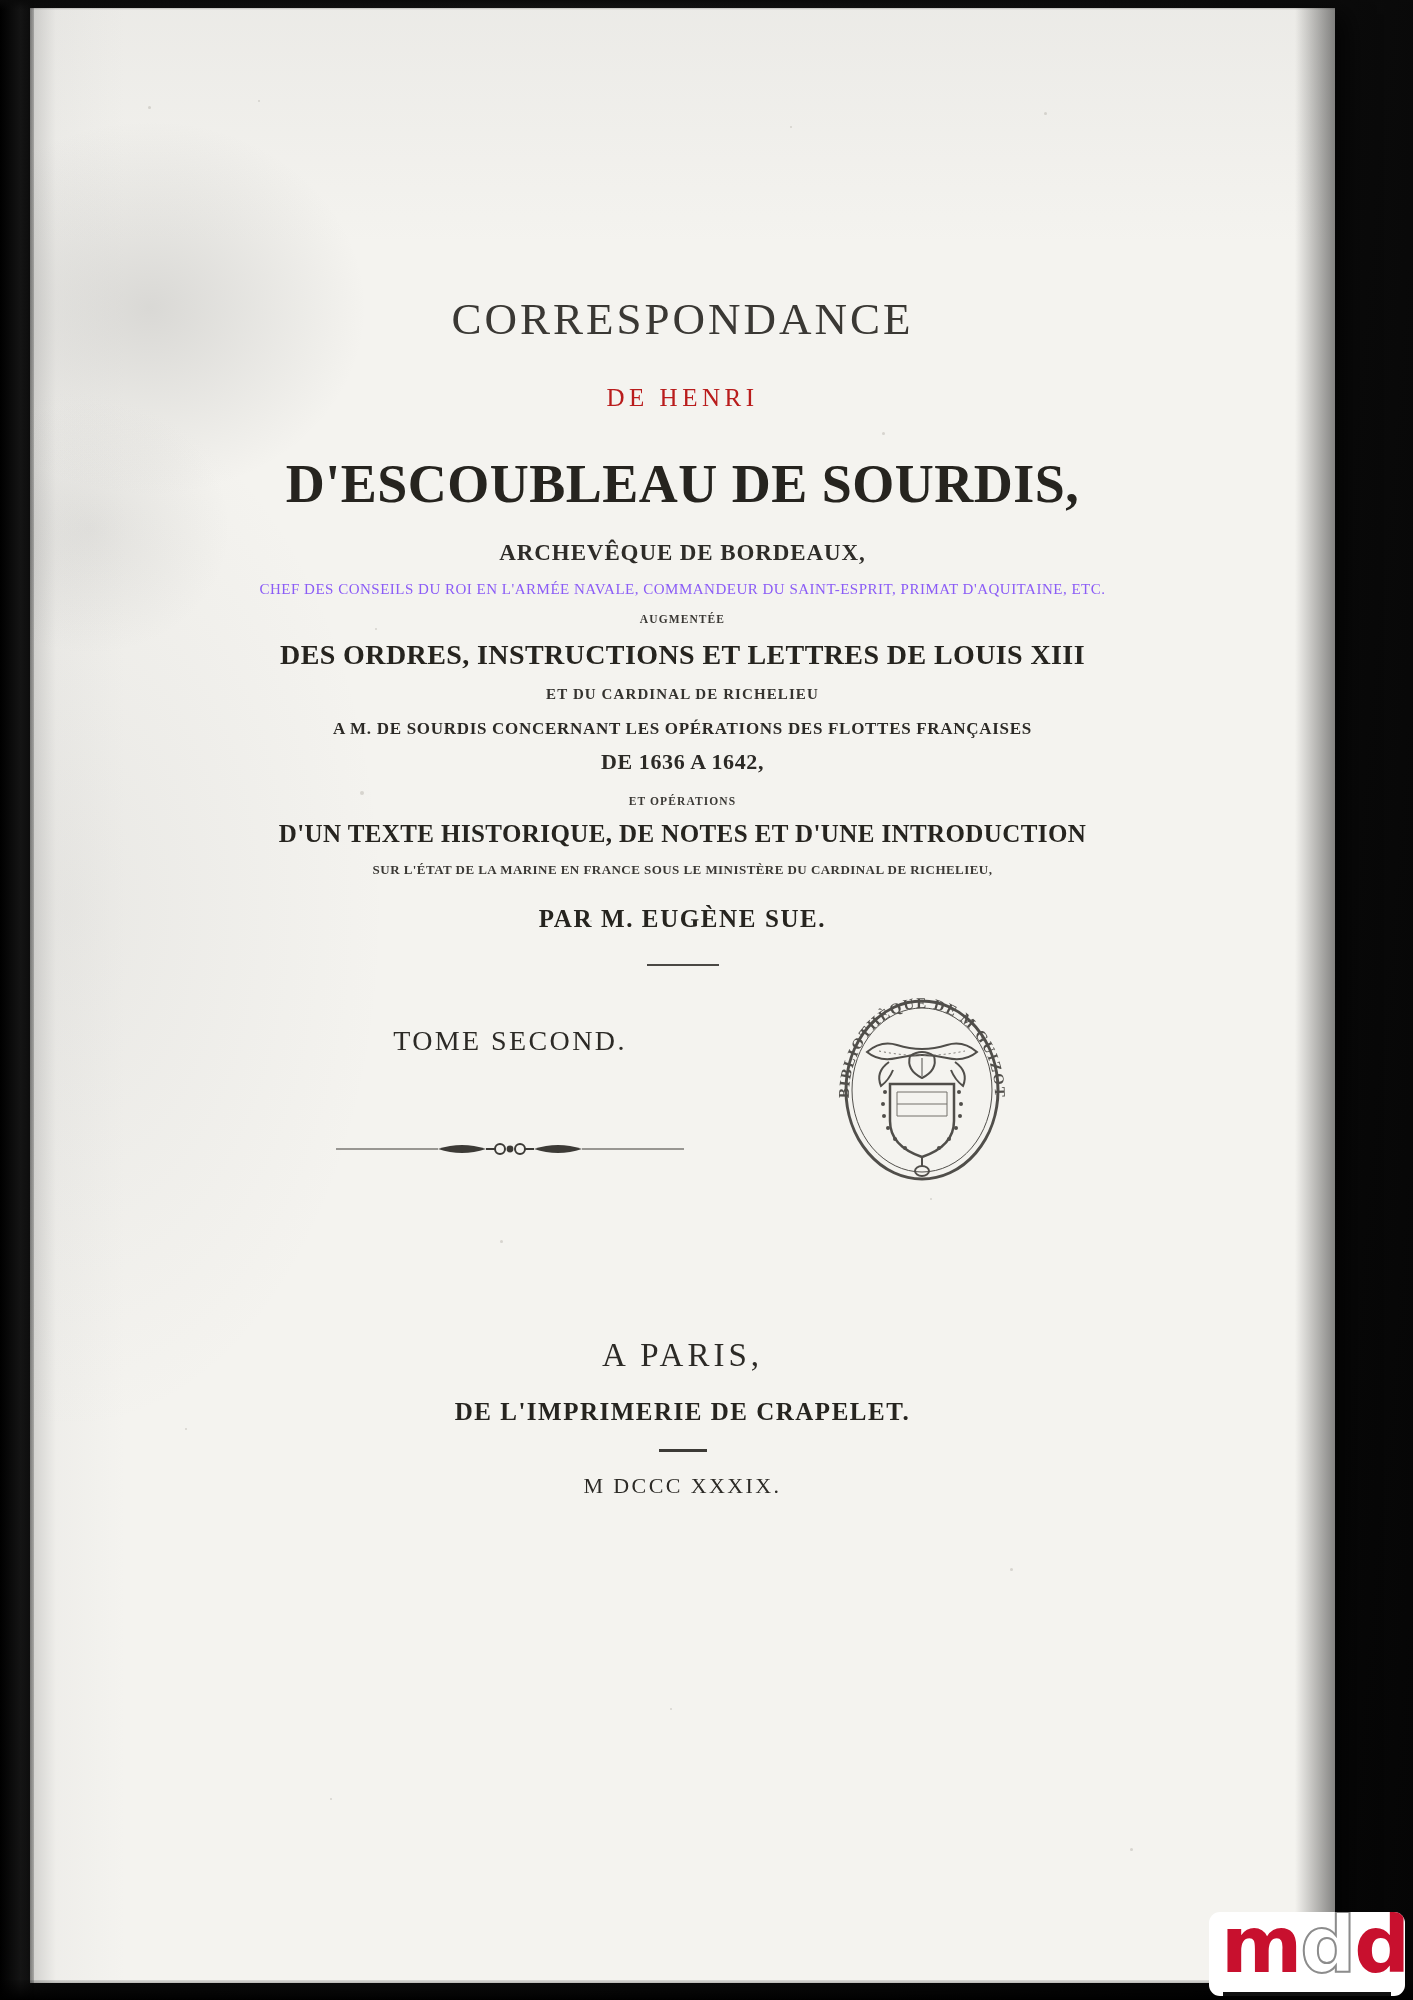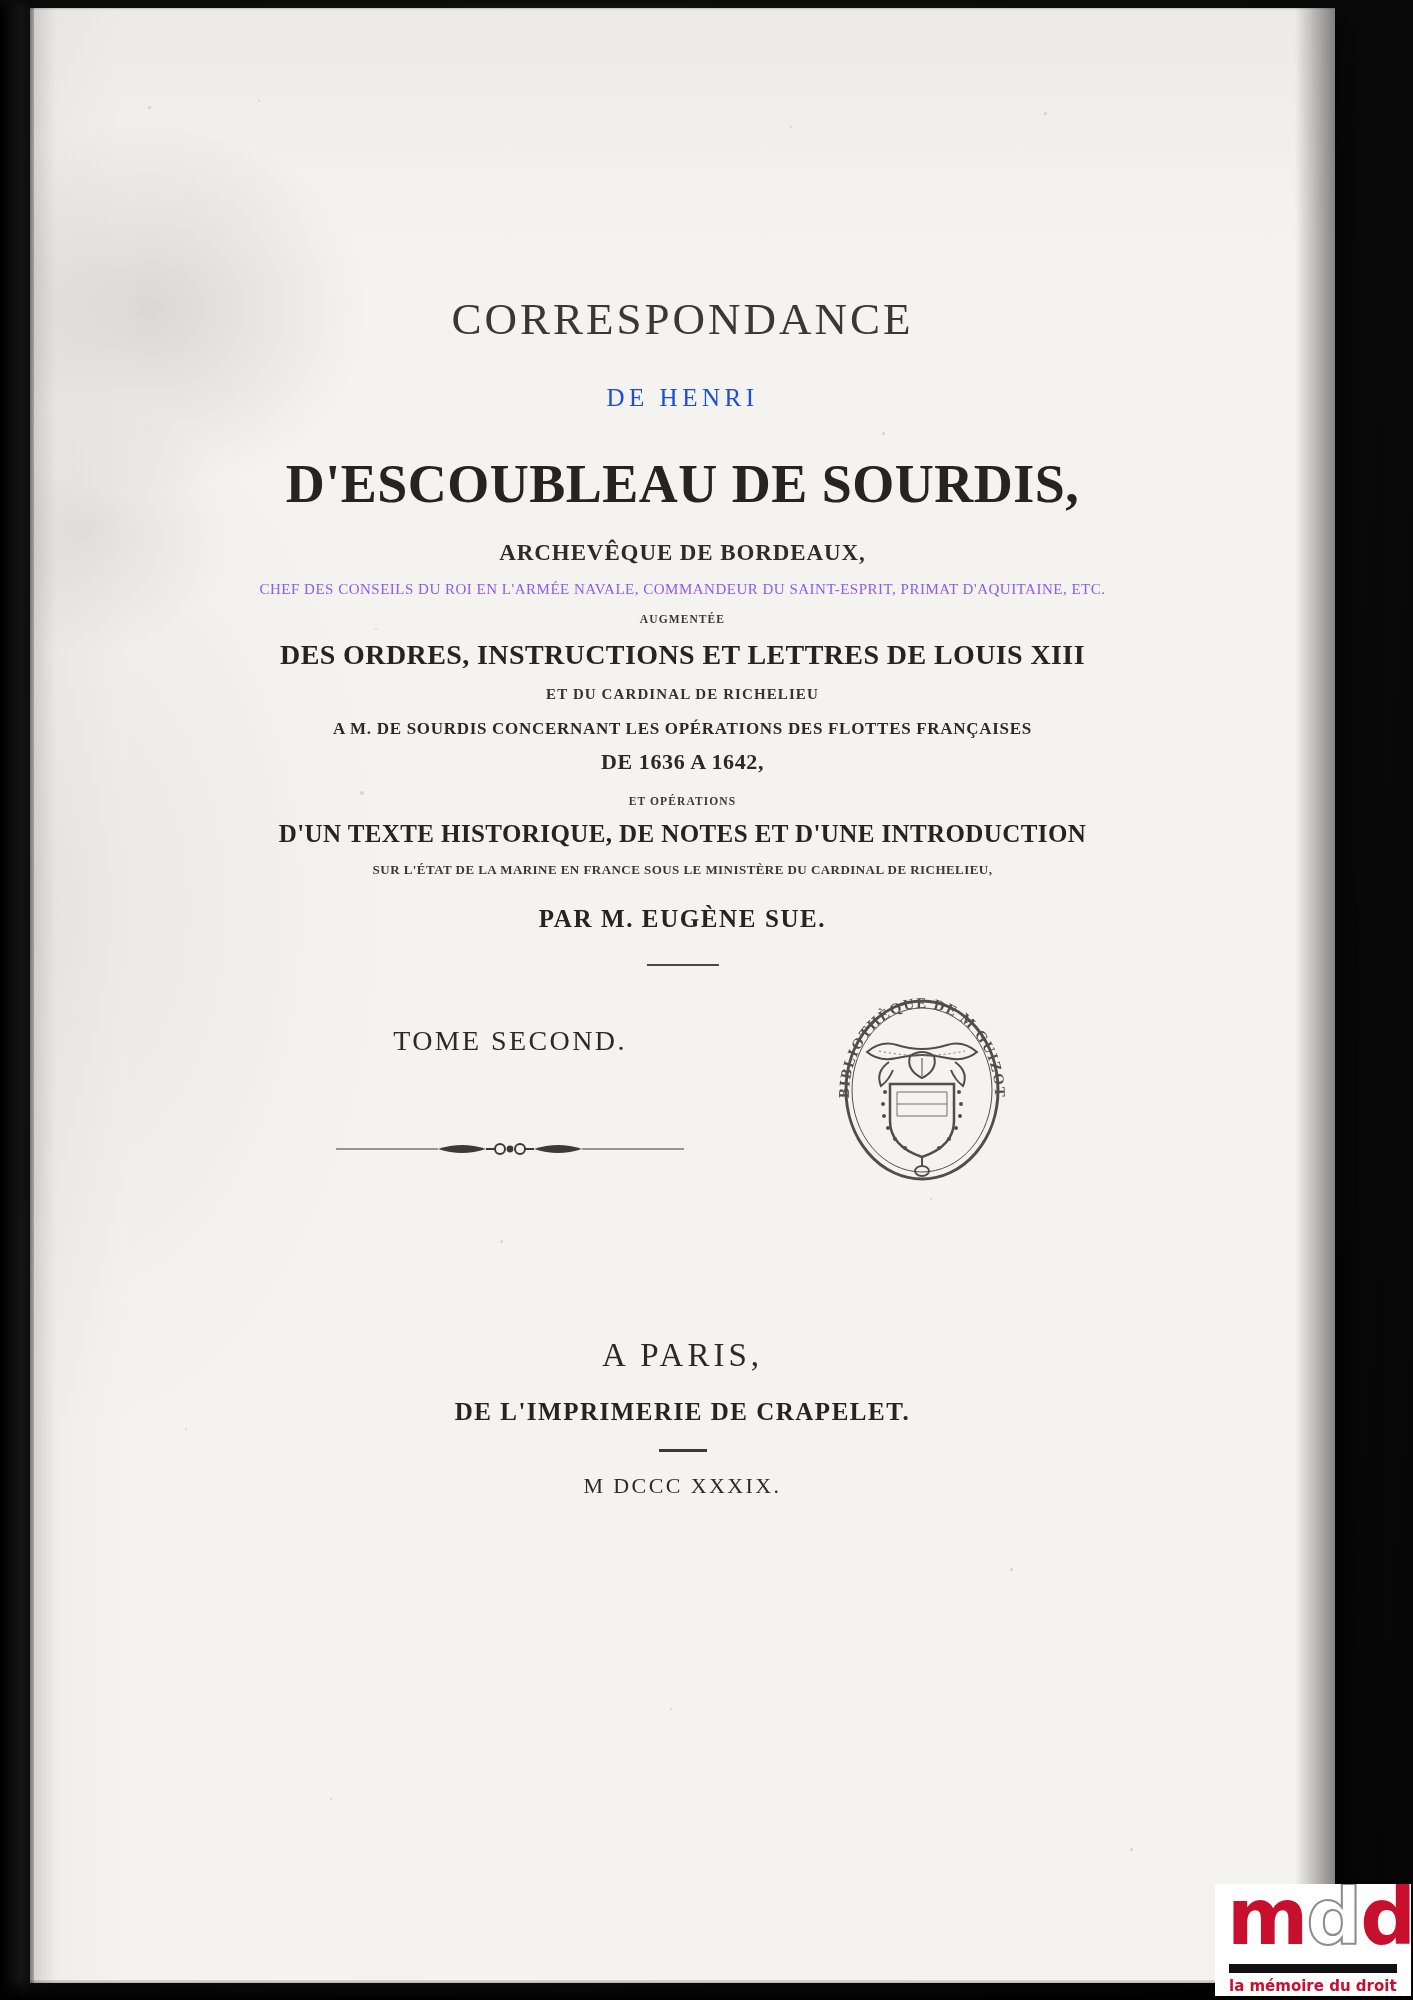--- a/index.html
+++ b/index.html
@@ -85,21 +85,21 @@
     letter-spacing: 3.0px;
     font-weight: 400;
     color: #3a3834;
   }
 
   
   .t-dehenri {
     margin-top: 42px;
     font-size: 25px;
     letter-spacing: 4.5px;
-    color: #1d4ed8;
+    color: #b91c1c;
   }
 
   
   .t-sourdis {
     margin-top: 44px;
     font-size: 54px;
     font-weight: 700;
     letter-spacing: 0.5px;
     color: #26241f;
   }
@@ -271,26 +271,27 @@
   .t-date {
     margin-top: 22px;
     font-size: 22px;
     letter-spacing: 2.4px;
     color: #2c2a26;
   }
 
   
   .mdd-logo {
     position: absolute;
-    right: 2px;
+    right: 8px;
     bottom: 4px;
     width: 196px;
-    height: 112px;
+    height: 84px;
     background: #ffffff;
     overflow: hidden;
+    border-radius: 11px;
   }
   .mdd-word {
     position: absolute;
     left: 12px;
     top: -6px;
     font-family: "DejaVu Sans", sans-serif;
     font-size: 78px;
     font-weight: 700;
     letter-spacing: -2px;
     line-height: 1;

